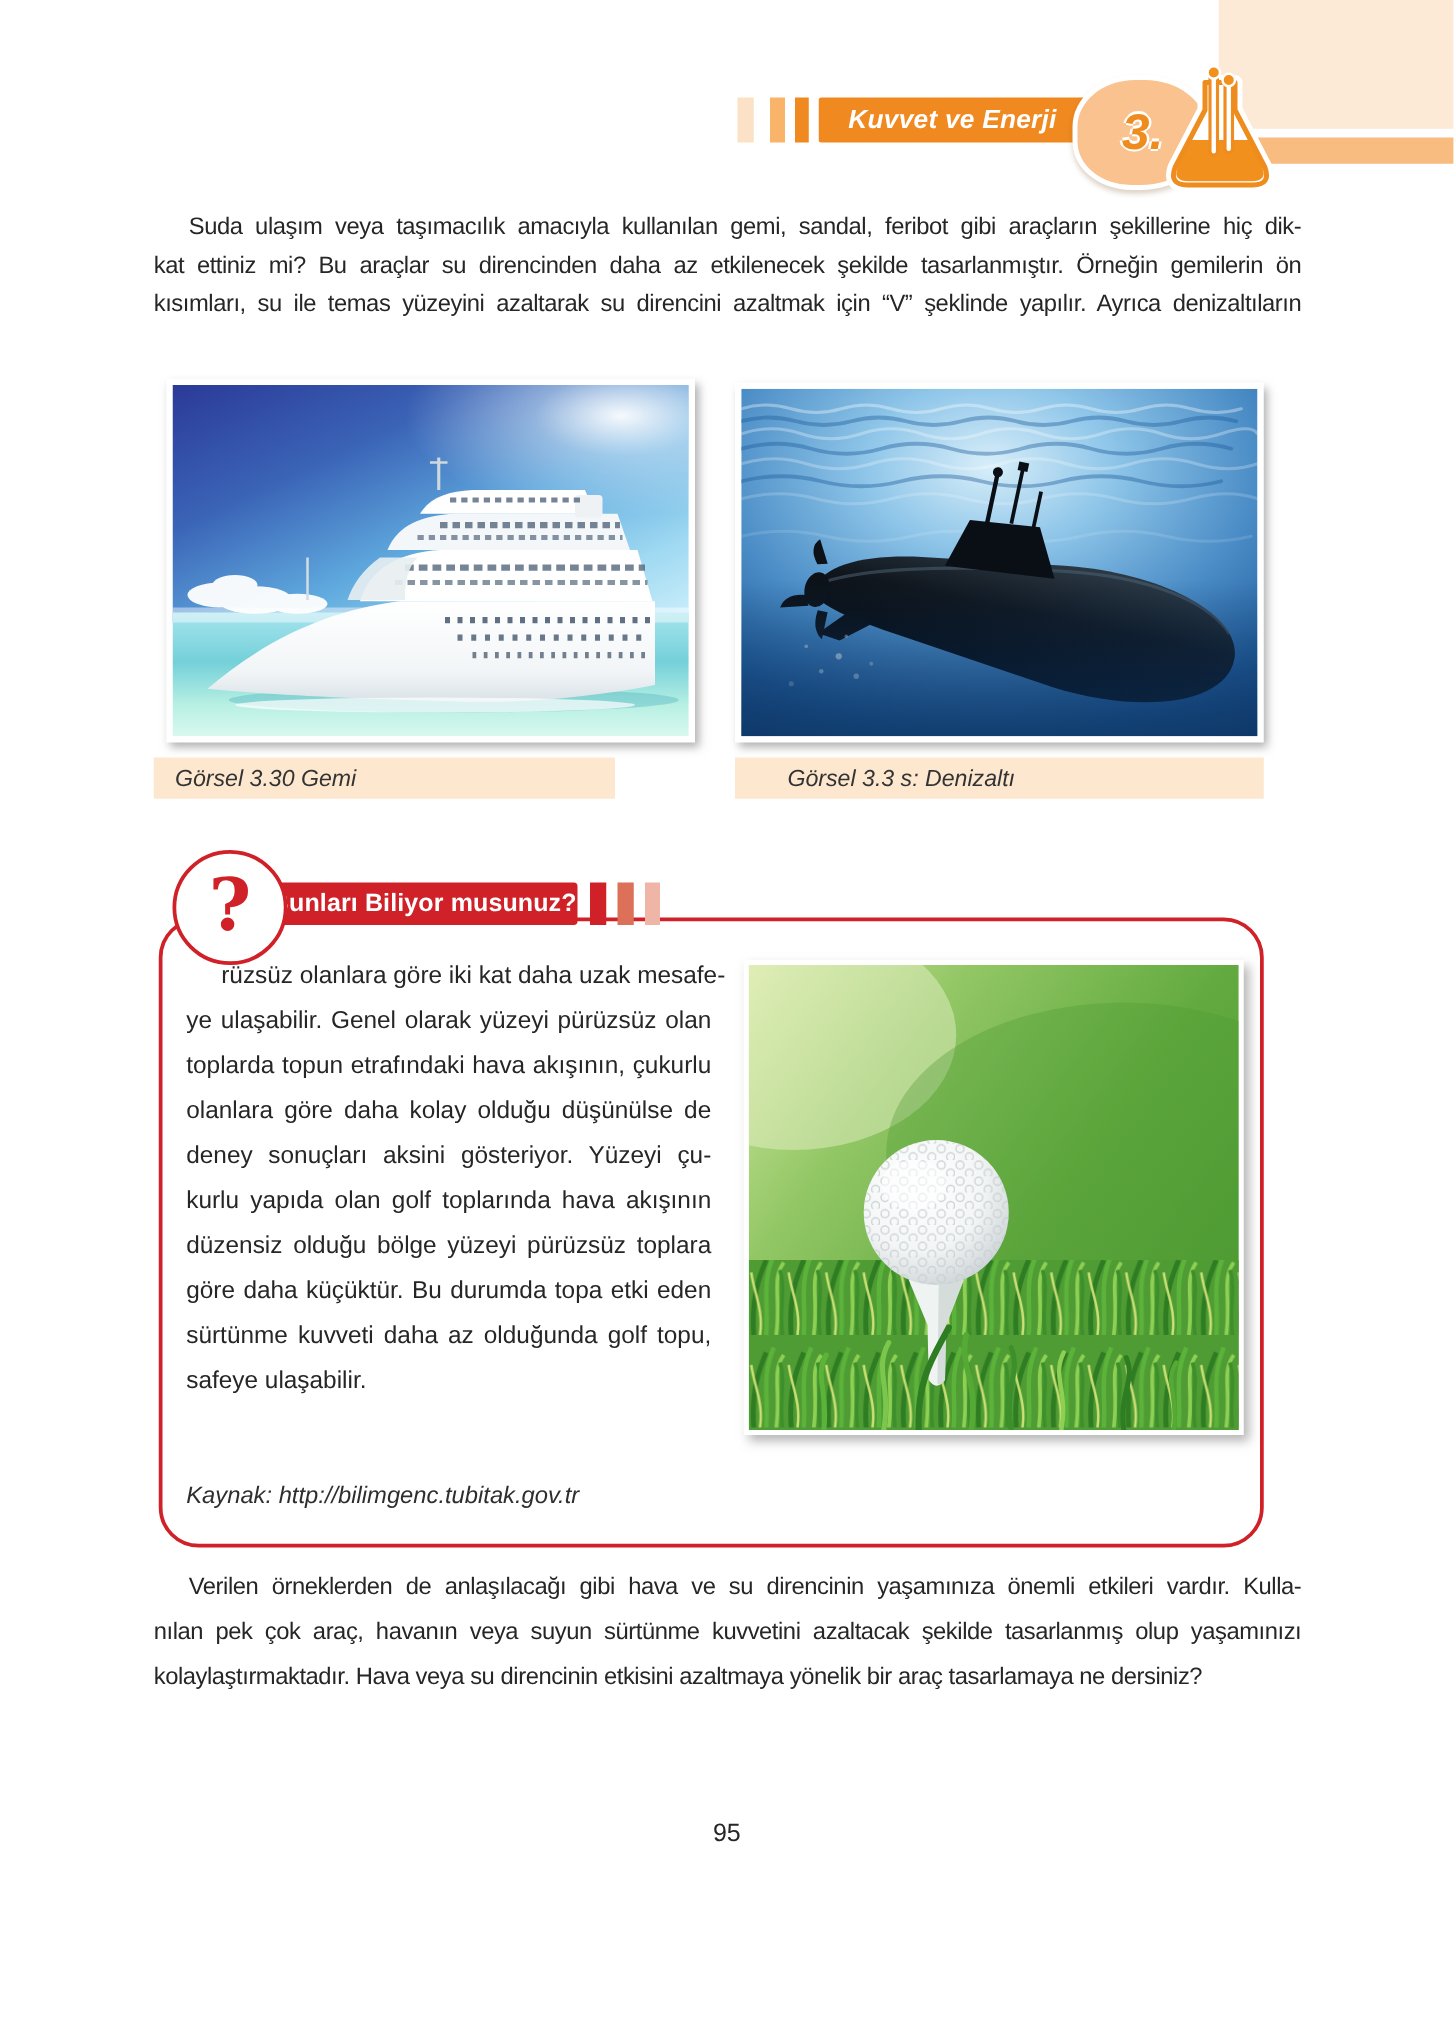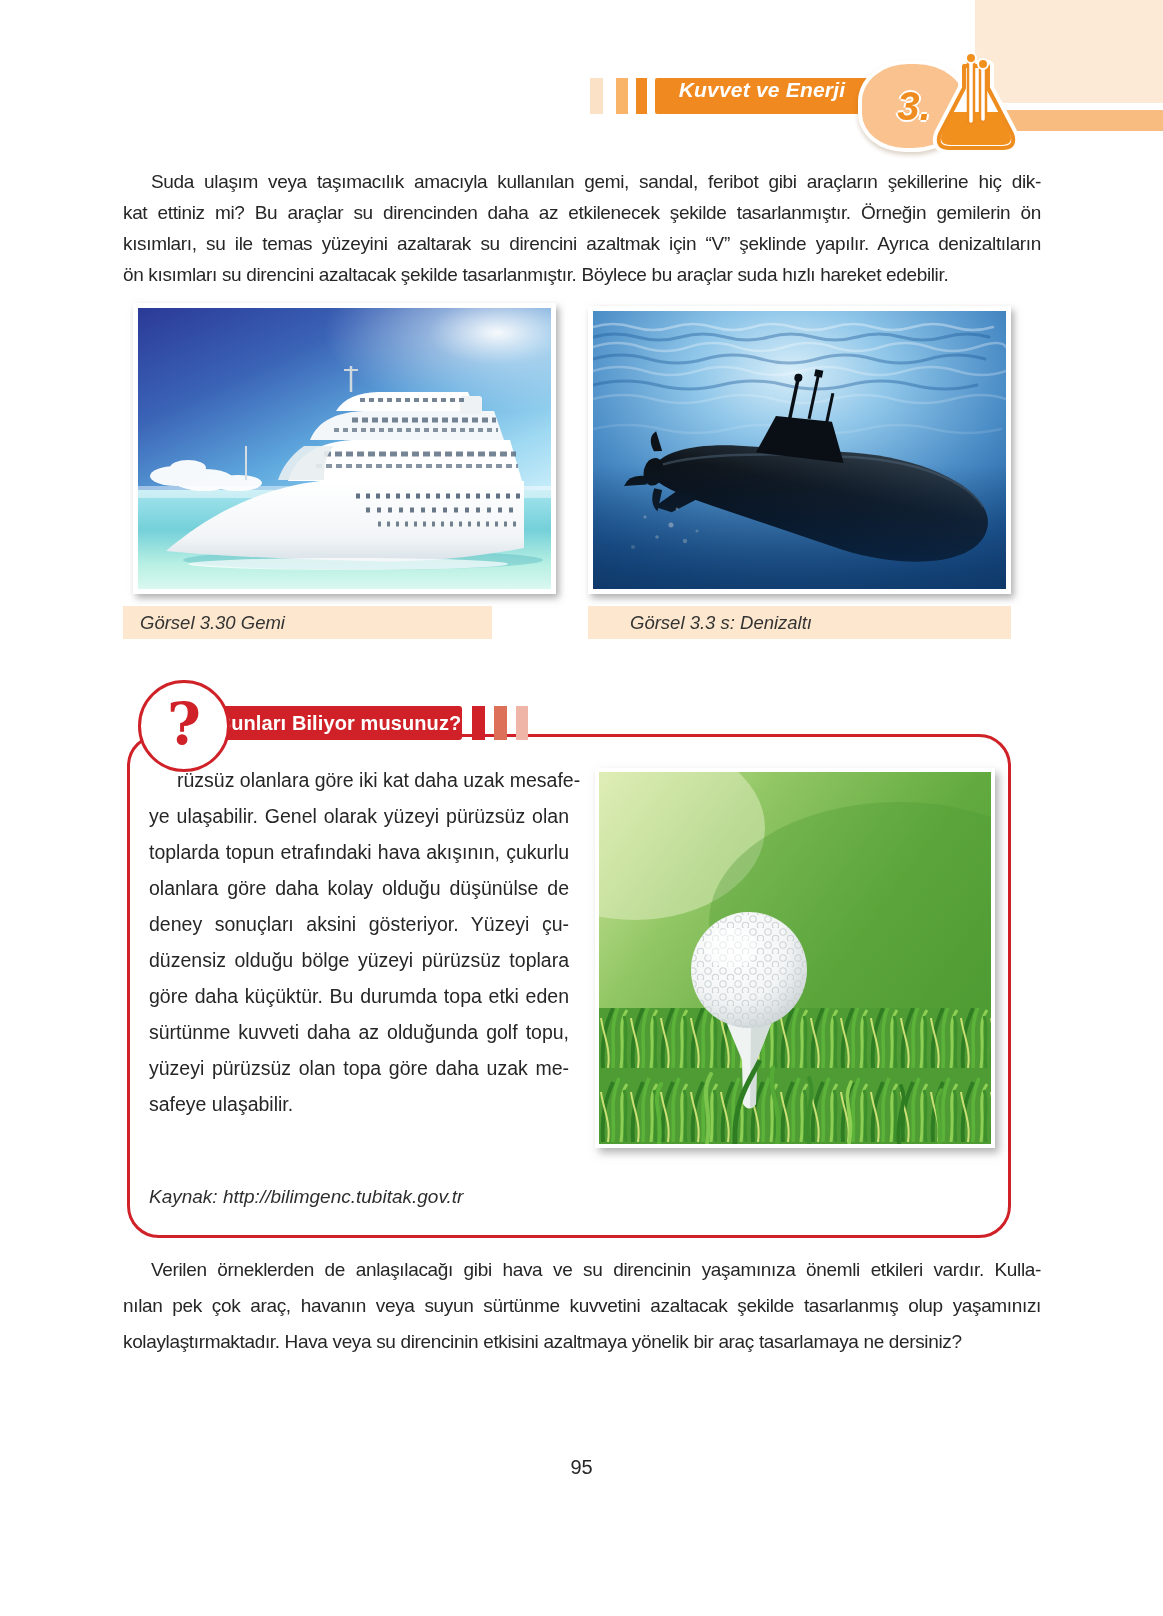--- a/index.html
+++ b/index.html
@@ -11,21 +11,21 @@
   }
   
   .hdr-pale{position:absolute;left:975px;top:0;width:188px;height:103px;
     background:#fcead6;border-bottom-left-radius:24px;}
   .hdr-band{position:absolute;left:1000px;top:110px;width:163px;height:21px;background:#f8bc80;}
   .hdr-stripe{position:absolute;top:78px;height:36px;}
   .hdr-stripe.s1{left:590px;width:13px;background:#fbe2c6;}
   .hdr-stripe.s2{left:616px;width:12px;background:#f9b469;}
   .hdr-stripe.s3{left:636px;width:11px;background:#f0891f;}
   .hdr-banner{position:absolute;left:655px;top:78px;width:214px;height:36px;
-    background:#f0891f;border-radius:2px;display:flex;justify-content:center;}
+    background:#f0891f;border-radius:2px;display:flex;align-items:center;justify-content:center;}
   .hdr-banner span{color:#ffffff;font-weight:bold;font-style:italic;font-size:21px;letter-spacing:.2px;}
   .hdr-cloud{position:absolute;left:858px;top:60px;width:104px;height:84px;
     background:#f9c28e;border:4px solid #ffffff;border-radius:48% 52% 55% 45%;
     box-shadow:0 3px 4px rgba(120,80,30,.25);
     display:flex;align-items:center;justify-content:center;}
   .hdr-cloud span{font-size:40px;font-weight:bold;font-style:italic;color:#ef8c1f;
     text-shadow:-2px 0 #fff,2px 0 #fff,0 -2px #fff,0 2px #fff;}
   .hdr-flask{position:absolute;left:930px;top:52px;width:92px;height:104px;}
   
   .para{position:absolute;}
@@ -96,21 +96,20 @@
         <circle cx="41" cy="6" r="5" fill="#f2901e" stroke="#ffffff" stroke-width="2"></circle>
         <circle cx="53" cy="12" r="5" fill="#f2901e" stroke="#ffffff" stroke-width="2"></circle>
       </g>
     </svg>
   </div>
 
   <div class="para intro">
       <div class="tline">Suda ulaşım veya taşımacılık amacıyla kullanılan gemi, sandal, feribot gibi araçların şekillerine hiç dik-</div>
       <div class="tline">kat ettiniz mi? Bu araçlar su direncinden daha az etkilenecek şekilde tasarlanmıştır. Örneğin gemilerin ön</div>
       <div class="tline">kısımları, su ile temas yüzeyini azaltarak su direncini azaltmak için “V” şeklinde yapılır. Ayrıca denizaltıların</div>
-      <div class="tline last">ön kısımları su direncini azaltacak şekilde tasarlanmıştır. Böylece bu araçlar suda hızlı hareket edebilir.</div>
     </div>
 
   <div class="photo ship-photo">
     <svg viewBox="0 0 413 281" width="413" height="281">
       <defs>
         <linearGradient id="sky" x1="0" y1="0" x2="1" y2="1">
           <stop offset="0" stop-color="#2b3a97"></stop>
           <stop offset=".3" stop-color="#3a63b6"></stop>
           <stop offset=".58" stop-color="#5fa9de"></stop>
           <stop offset=".82" stop-color="#9fd9f2"></stop>
@@ -247,24 +246,24 @@
   <div class="dyk-badge">
     <span>?</span>
   </div>
 
   <div class="para golf-text">
       <div class="tline">rüzsüz olanlara göre iki kat daha uzak mesafe-</div>
       <div class="tline">ye ulaşabilir. Genel olarak yüzeyi pürüzsüz olan</div>
       <div class="tline">toplarda topun etrafındaki hava akışının, çukurlu</div>
       <div class="tline">olanlara göre daha kolay olduğu düşünülse de</div>
       <div class="tline">deney sonuçları aksini gösteriyor. Yüzeyi çu-</div>
+      <div class="tline">kurlu yapıda olan golf toplarında hava akışının</div>
       <div class="tline">düzensiz olduğu bölge yüzeyi pürüzsüz toplara</div>
       <div class="tline">göre daha küçüktür. Bu durumda topa etki eden</div>
       <div class="tline">sürtünme kuvveti daha az olduğunda golf topu,</div>
-      <div class="tline">yüzeyi pürüzsüz olan topa göre daha uzak me-</div>
       <div class="tline last">safeye ulaşabilir.</div>
     </div>
   <div class="source-line">Kaynak: http://bilimgenc.tubitak.gov.tr</div>
 
   <div class="photo golf-photo">
     <svg viewBox="0 0 392 372" width="392" height="372">
       <defs>
         <linearGradient id="gBg" x1="0" y1="0" x2="1" y2=".7">
           <stop offset="0" stop-color="#d4e8a2"></stop>
           <stop offset=".3" stop-color="#93c766"></stop>

